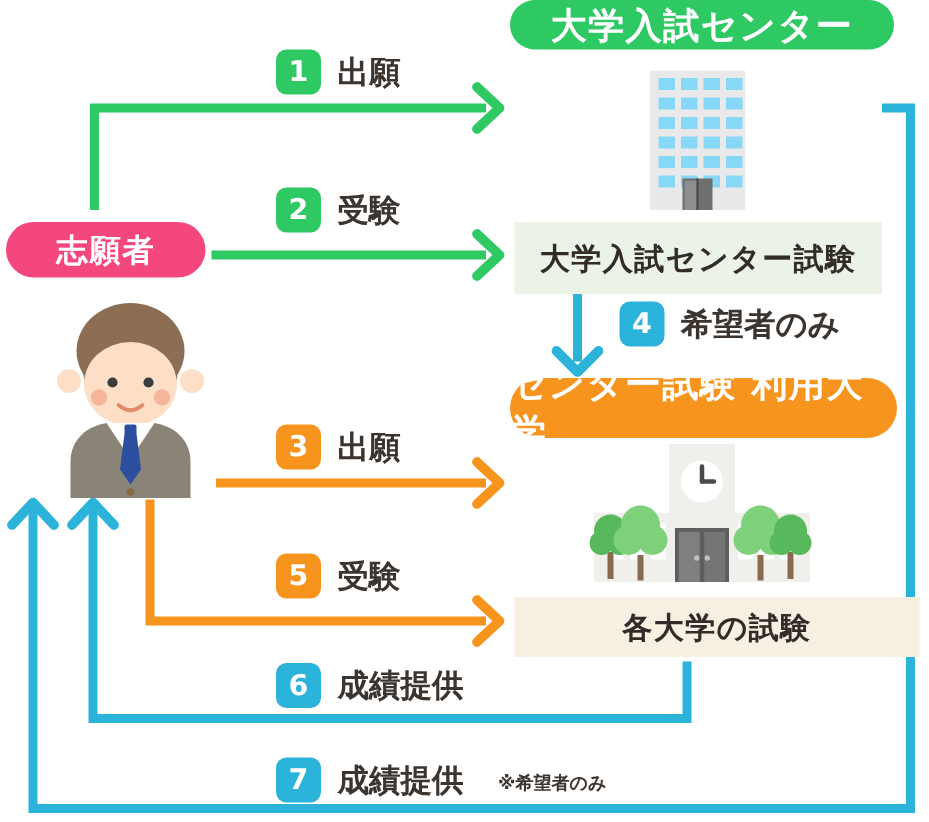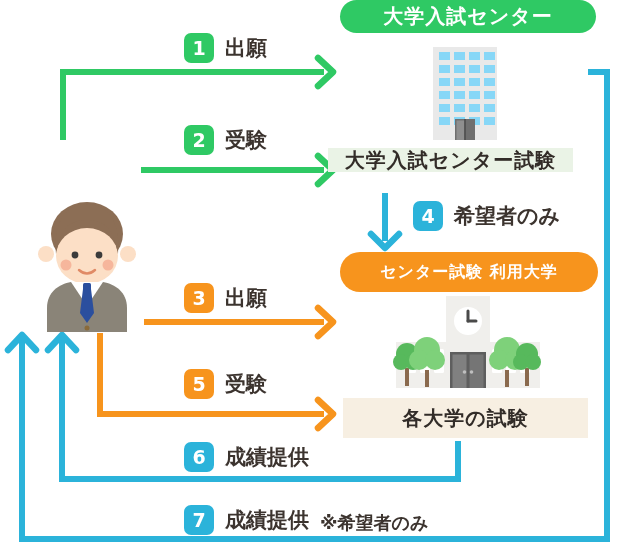--- a/index.html
+++ b/index.html
@@ -7,38 +7,38 @@
        font-family:"DejaVu Sans","Liberation Sans",sans-serif;font-weight:700;}
   .stage{position:relative;width:619px;height:548px;background:#fff;}
   svg.overlay{position:absolute;left:0;top:0;pointer-events:none;}
   .arrow-green{color:var(--green);}
   .arrow-orange{color:var(--orange);}
   .arrow-cyan{color:var(--cyan);}
 
   .pill{position:absolute;display:flex;align-items:center;justify-content:center;
         color:#fff;letter-spacing:1px;}
   .pill-center{left:340px;top:0;width:256px;height:33px;border-radius:17px;
-        background:var(--green);font-size:20px;}
+        background:var(--green);font-size:24px;}
   .pill-applicant{left:4px;top:148px;width:133px;height:37px;border-radius:19px;
         background:var(--pink);font-size:21px;}
   .pill-useuniv{left:340px;top:252px;width:258px;height:40px;border-radius:20px;
-        background:var(--orange);font-size:16px;}
+        background:var(--orange);font-size:24px;}
   .box{position:absolute;display:flex;align-items:center;justify-content:center;
         color:var(--box_ink);font-size:20px;letter-spacing:1px;}
-  .box-centerexam{left:328px;top:148px;width:245px;height:24px;background:var(--mint);}
-  .box-univexam{left:343px;top:398px;width:245px;height:40px;background:var(--beige);}
+  .box-centerexam{left:343px;top:148px;width:245px;height:48px;background:var(--mint);}
+  .box-univexam{left:343px;top:398px;width:270px;height:40px;background:var(--beige);}
 
   .step{position:absolute;display:flex;align-items:center;gap:11px;
         color:var(--ink);font-size:21px;}
   .step .num{width:30px;height:30px;border-radius:7px;display:flex;align-items:center;
         justify-content:center;color:#fff;font-size:19px;letter-spacing:0;}
   .num-green{background:var(--green);}
   .num-orange{background:var(--orange);}
   .num-cyan{background:var(--cyan);}
-  .step .note{font-size:18px;margin-left:0;margin-top:5px;}
+  .step .note{font-size:12px;margin-left:12px;margin-top:5px;}
   .s1{left:184px;top:33px;}
   .s2{left:184px;top:125px;}
   .s3{left:184px;top:283px;}
   .s4{left:413px;top:201px;}
   .s5{left:184px;top:369px;}
   .s6{left:184px;top:442px;}
   .s7{left:184px;top:505px;}
 
   .icon-abs{position:absolute;}
 </style>
@@ -79,20 +79,21 @@
       <polyline points="48,350 62,335 76,350" stroke-width="6.5" stroke-linecap="round" stroke-linejoin="round"></polyline>
     </g>
 
     <g class="arrow-cyan" stroke="currentColor" fill="none" stroke-width="6">
       <polyline points="588,72 607,72 607,539 22,539 22,338"></polyline>
       <polyline points="8,350 22,335 36,350" stroke-width="6.5" stroke-linecap="round" stroke-linejoin="round"></polyline>
     </g>
   </svg>
 
   <div class="pill pill-center">大学入試センター</div>
+  <div class="pill pill-applicant">志願者</div>
   <div class="box box-centerexam">大学入試センター試験</div>
   <div class="pill pill-useuniv">センター試験 利用大学</div>
   <div class="box box-univexam">各大学の試験</div>
 
   <svg class="icon-abs" style="left:433px;top:47px;" width="64" height="93" viewBox="0 0 64 93">
     <rect x="0" y="0" width="64" height="93" fill="#e9e9e9"></rect>
     <g fill="#87d7f7">
       <rect x="6" y="5" width="11" height="8"></rect>
         <rect x="21" y="5" width="11" height="8"></rect>
         <rect x="36" y="5" width="11" height="8"></rect>

